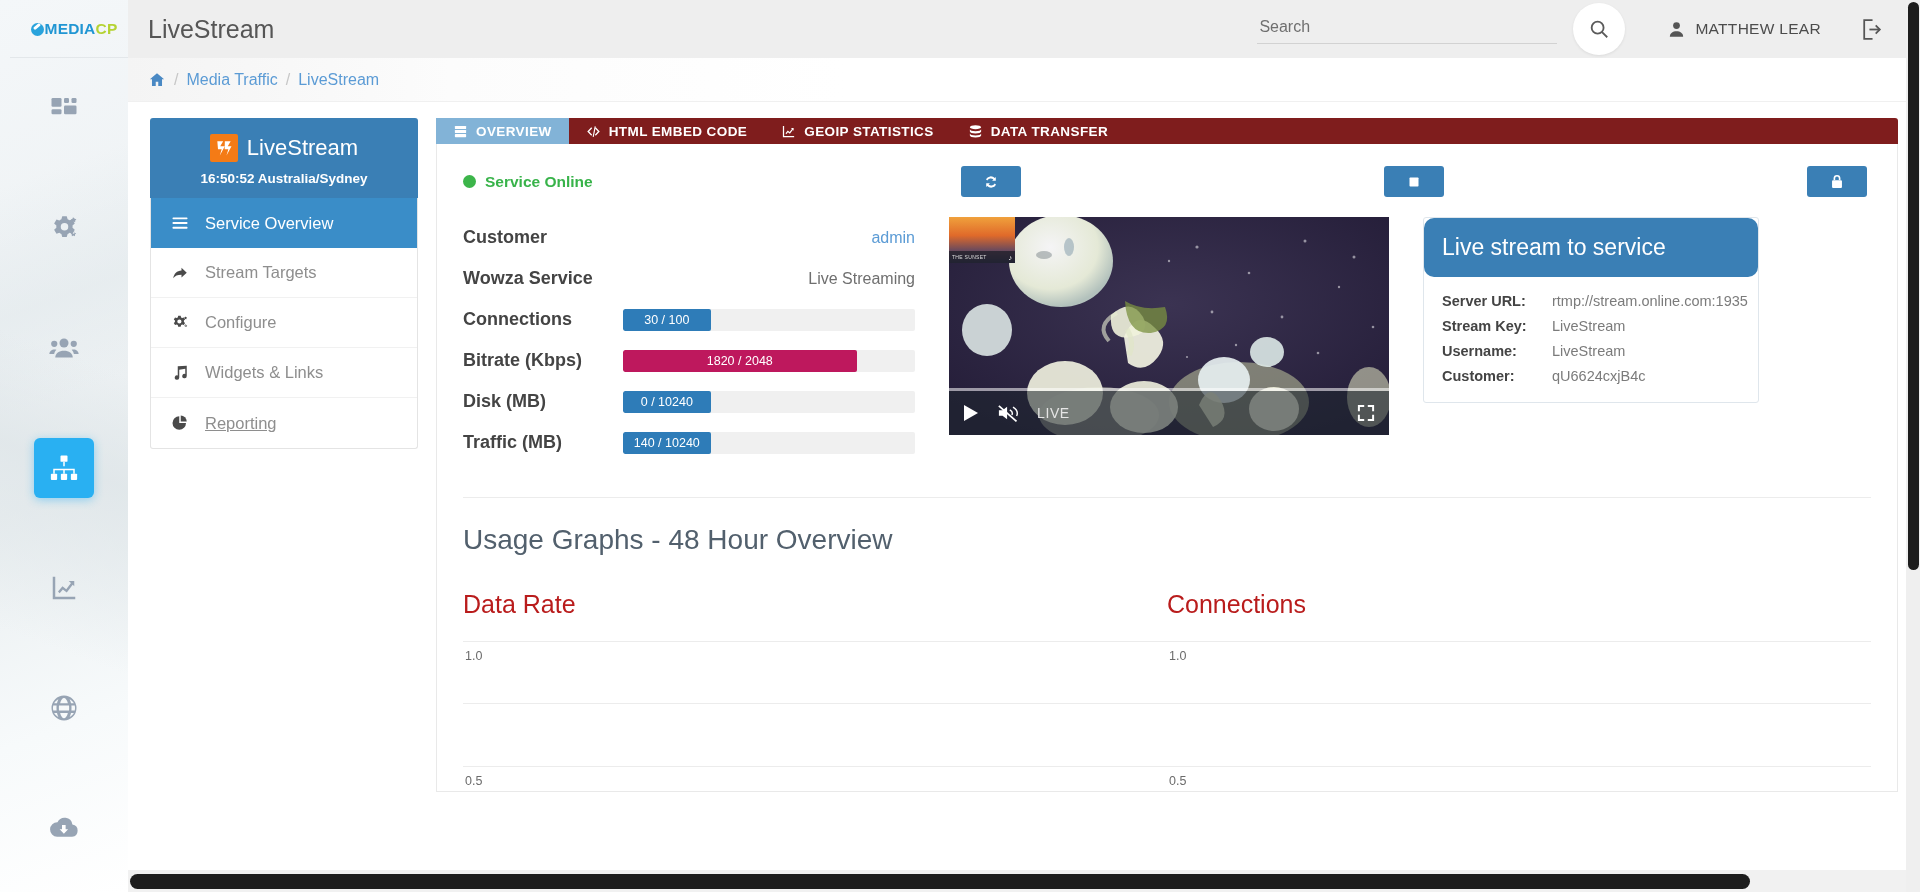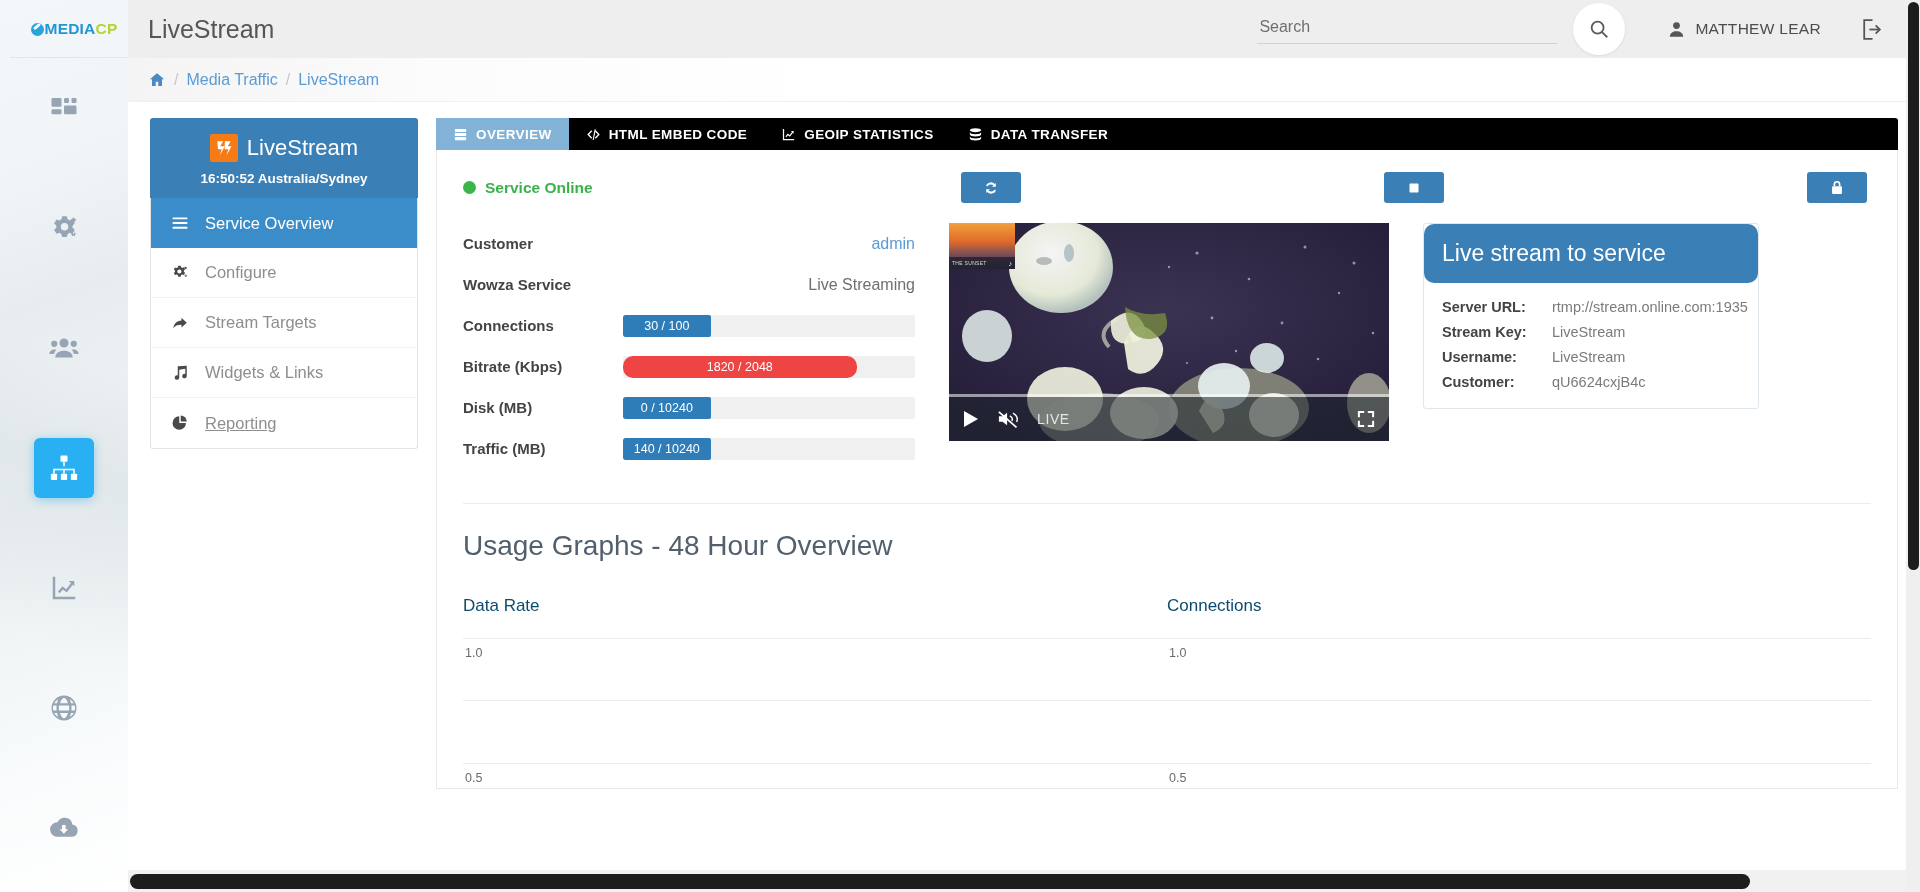--- a/index.html
+++ b/index.html
@@ -113,21 +113,21 @@
     color:#8e8e8e; font-size:16.5px; cursor:pointer; border-bottom:1px solid #f1f1f1;
   }
   .lp-item:last-child { border-bottom:none;text-decoration:underline; }
   .lp-item.active { background:#3a8dc8; color:#fff; border-bottom:none; }
   .lp-item .ico { width: 34px; display:flex; align-items:center; }
   .lp-item .ico svg { width:18px; height:18px; fill:#4a4a4a; }
   .lp-item.active .ico svg { fill:#fff; }
 
   
   .rpanel { flex:1 1 auto; min-width:0; }
-  .tabbar { background:#000000; border-radius: 3px 3px 0 0; display:flex; height: 32px; }
+  .tabbar { background:#7f1d1d; border-radius: 3px 3px 0 0; display:flex; height: 26px; }
   .tab {
     display:flex; align-items:center; gap:8px; padding: 0 17px; color:#fff;
     font-size:13.5px; font-weight:700; letter-spacing:.4px; cursor:pointer;
   }
   .tab.active { background:#82b3d7; }
   .tab svg { width:15px; height:15px; fill:#fff; }
 
   .panel-body { border:1px solid #e9e9e9; border-top:none; background:#fff; padding: 22px 26px 0 26px; }
 
   .statusrow { display:flex; align-items:center; justify-content:space-between; gap: 4px; padding-right: 4px; }
@@ -137,21 +137,21 @@
     width: 60px; height: 31px; background:#3a7fb5; border:none; border-radius:3px;
     display:flex; align-items:center; justify-content:center; cursor:pointer;
   }
   .act-btn svg { width:18px; height:18px; fill:#fff; }
 
   .midrow { display:flex; gap: 34px; margin-top: 20px; padding-bottom: 34px; border-bottom: 1px solid #ececec; }
 
   
   .stats { width: 452px; flex: 0 0 452px; }
   .srow { display:flex; align-items:center; height: 41px; }
-  .slabel { width: 160px; font-size: 15px; font-weight:700; color:#444; }
+  .slabel { width: 160px; font-size: 18px; font-weight:700; color:#444; }
   .sval { flex:1; text-align:right; font-size:16px; color:#6f6f6f; }
   .sval.link { color:#5b9bd5; cursor:pointer; }
   .bar { flex:1; height: 22px; background:#f0f0f0; border-radius:2px; position:relative; overflow:hidden; }
   .bar-fill {
     height:100%; border-radius:2px; color:#fff; font-size:12.5px;
     display:flex; align-items:center; justify-content:center; white-space:nowrap;
   }
 
   
   .video {
@@ -185,21 +185,21 @@
   .lc-row { display:flex; font-size: 14.5px; margin-bottom: 9px; }
   .lc-row:last-child { margin-bottom:0; }
   .lc-k { width: 110px; font-weight:700; color:#444; flex:0 0 110px; }
   .lc-v { color:#7b7b7b; white-space:nowrap; }
 
   
   .usage { padding: 26px 0 0 0; }
   .usage-title { font-size: 28px; color:#52606d; font-weight:400; padding-left: 0; }
   .charts { display:flex; margin-top: 34px; }
   .chart { flex:1 1 50%; position:relative; }
-  .chart-title { font-size: 17px; color:#0c4a6e; font-weight:400; margin-bottom: 22px; }
+  .chart-title { font-size: 25px; color:#b91c1c; font-weight:400; margin-bottom: 22px; }
   .chart-plot { position:relative; height: 150px; }
   .gridline { position:absolute; left:0; right:0; height:1px; background:#ececec; }
   .chart .ytick { position:absolute; left:2px; font-size:12.5px; color:#6b6b6b; }
 
   
   .vscroll {
     position:absolute; right:0; top:0; width: 14px; height: 892px; background:#efefef;
   }
   .vscroll-thumb {
     position:absolute; right:1px; top: 2px; width: 11px; height: 568px;
@@ -353,34 +353,34 @@
                   <rect x="2" y="4.5" width="20" height="2.6" rx="1"></rect>
                   <rect x="2" y="10.7" width="20" height="2.6" rx="1"></rect>
                   <rect x="2" y="16.9" width="20" height="2.6" rx="1"></rect>
                 </svg>
               </span>
             <span>Service Overview</span>
           </div>
           <div class="lp-item">
             <span class="ico">
                 <svg viewBox="0 0 24 24">
+                  <path d="M14 5v3.6C7.8 9 4 12.7 3 19c2.3-3.2 5.6-4.6 11-4.6V18l7-6.5z"></path>
+                </svg>
+              </span>
+            <span>Stream Targets</span>
+          </div>
+          <div class="lp-item">
+            <span class="ico">
+                <svg viewBox="0 0 24 24">
                   <path d="M9.6 2.3 9 4.6c-.5.2-1 .4-1.4.7L5.4 4.5 3.7 7.4l1.6 1.4c-.1.5-.1 1.1 0 1.7l-1.6 1.4 1.7 2.9 2.2-.7c.4.3.9.6 1.4.7l.6 2.3h3.3l.6-2.3c.5-.2 1-.4 1.4-.7l2.2.7 1.7-2.9-1.6-1.4c.1-.5.1-1.1 0-1.7l1.6-1.4-1.7-2.9-2.2.7c-.4-.3-.9-.6-1.4-.7l-.6-2.3zm1.6 4.9a2.8 2.8 0 1 1 0 5.6 2.8 2.8 0 0 1 0-5.6z"></path>
                   <path d="M19.3 13.6l-.4 1.2-1.2.4.8.9.1 1.2 1.1-.4 1.1.4.1-1.2.8-.9-1.2-.4zm.5 3a.8.8 0 1 1 0-1.7.8.8 0 0 1 0 1.7z"></path>
                   <path d="M19 3.2l-.4 1.2-1.2.4.8.9.1 1.2 1.1-.4 1.1.4.1-1.2.8-.9-1.2-.4z"></path>
                 </svg>
               </span>
             <span>Configure</span>
-          </div>
-          <div class="lp-item">
-            <span class="ico">
-                <svg viewBox="0 0 24 24">
-                  <path d="M14 5v3.6C7.8 9 4 12.7 3 19c2.3-3.2 5.6-4.6 11-4.6V18l7-6.5z"></path>
-                </svg>
-              </span>
-            <span>Stream Targets</span>
           </div>
           <div class="lp-item">
             <span class="ico">
                 <svg viewBox="0 0 24 24">
                   <path d="M9 3v12.2a3 3 0 1 0 2 2.8V7.8l8-1.6v7.1a3 3 0 1 0 2 2.8V2.3z"></path>
                 </svg>
               </span>
             <span>Widgets &amp; Links</span>
           </div>
           <div class="lp-item">
@@ -470,21 +470,21 @@
 
               <div class="srow">
                 <div class="slabel">Connections</div>
                 <div class="bar">
                   <div class="bar-fill" id="fill0" style="width: 30%; background: rgb(46, 124, 184);">30 / 100</div>
                 </div>
               </div>
               <div class="srow">
                 <div class="slabel">Bitrate (Kbps)</div>
                 <div class="bar">
-                  <div class="bar-fill" id="fill1" style="width: 80%; background: #ef4444; border-radius: 10px;">1820 / 2048</div>
+                  <div class="bar-fill" id="fill1" style="width: 80%; background: #be185d;">1820 / 2048</div>
                 </div>
               </div>
               <div class="srow">
                 <div class="slabel">Disk (MB)</div>
                 <div class="bar">
                   <div class="bar-fill" id="fill2" style="width: 30%; background: rgb(46, 124, 184);">0 / 10240</div>
                 </div>
               </div>
               <div class="srow">
                 <div class="slabel">Traffic (MB)</div>

